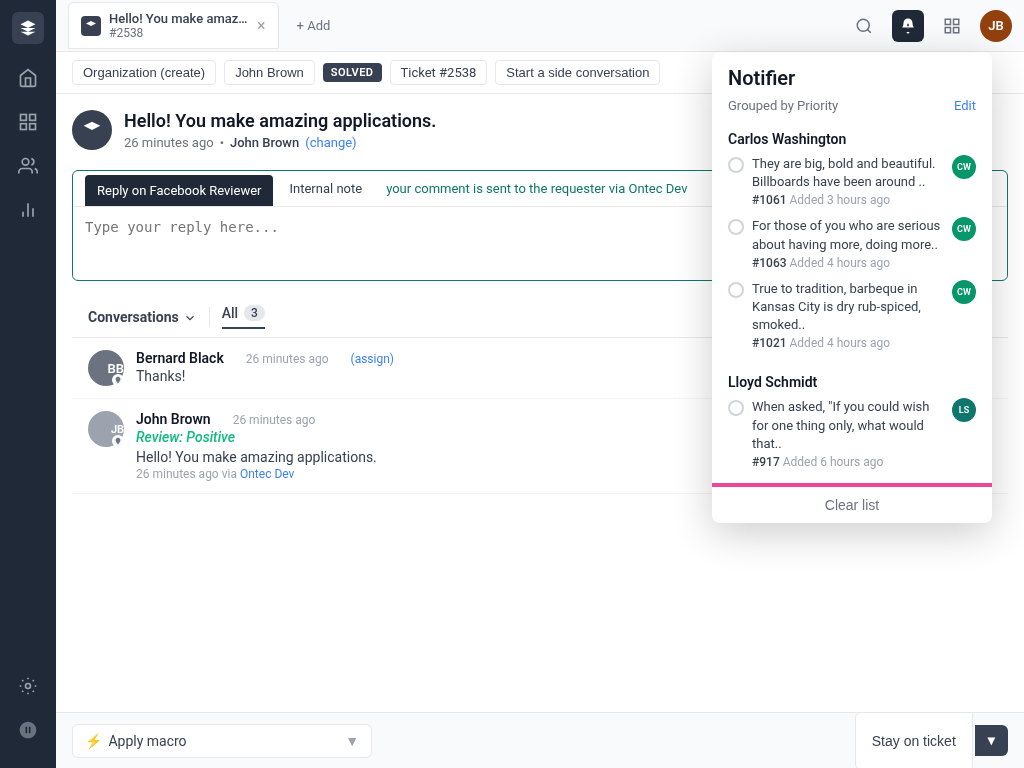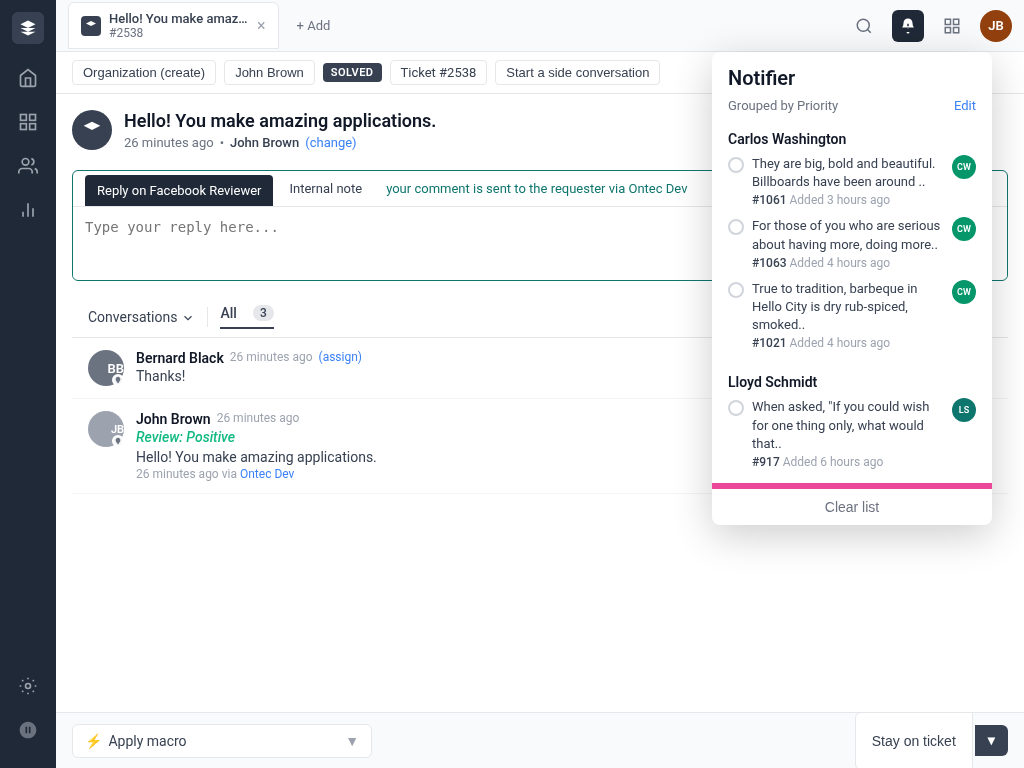--- a/index.html
+++ b/index.html
@@ -51,31 +51,31 @@
     .reply-area { border: 1px solid #0f766e; border-radius: 6px; margin-bottom: 16px; overflow: hidden; }
     .reply-tabs { display: flex; align-items: center; border-bottom: 1px solid #e5e7eb; padding: 0 8px; }
     .reply-tab { padding: 8px 12px; font-size: 13px; cursor: pointer; position: relative; }
     .reply-tab.active { background: #1f2937; color: white; border-radius: 4px 4px 0 0; margin: 4px 4px 0; }
     .reply-tab-note { padding: 8px 12px; font-size: 13px; color: #374151; cursor: pointer; }
     .reply-hint { padding: 8px 12px; font-size: 13px; color: #0f766e; flex: 1; }
     .reply-input { width: 100%; min-height: 70px; border: none; padding: 12px; font-size: 14px; resize: none; outline: none; color: #374151; }
 
     
     .conversations-bar { display: flex; align-items: center; padding: 8px 16px; border-bottom: 1px solid #e5e7eb; gap: 12px; }
-    .conversations-dropdown { display: flex; align-items: flex-end; gap: 4px; font-size: 14px; font-weight: 400; color: #374151; cursor: pointer; }
+    .conversations-dropdown { display: flex; align-items: flex-end; gap: 4px; font-size: 14px; font-weight: 700; color: #374151; cursor: pointer; }
     .divider-v { width: 1px; height: 20px; background: #e5e7eb; }
-    .all-badge { display: flex; align-items: center; gap: 16px; font-size: 14px; font-weight: 500; color: #374151; border-bottom: 2px solid #374151; padding-bottom: 6px; }
+    .all-badge { display: flex; align-items: center; gap: 6px; font-size: 14px; font-weight: 500; color: #374151; border-bottom: 2px solid #374151; padding-bottom: 6px; }
     .count-badge { background: #e5e7eb; border-radius: 10px; padding: 1px 7px; font-size: 12px; color: #374151; }
 
     
     .conv-item { display: flex; gap: 12px; padding: 12px 16px; border-bottom: 1px solid #f3f4f6; }
     .avatar-med { width: 36px; height: 36px; border-radius: 50%; background: #6b7280; display: flex; align-items: center; justify-content: flex-end; color: white; font-size: 13px; flex-shrink: 0; position: relative; }
     .avatar-indicator { position: absolute; bottom: 0; right: 0; width: 12px; height: 12px; border-radius: 50%; background: #f3f4f6; border: 2px solid white; display: flex; align-items: center; justify-content: center; font-size: 8px; }
     .conv-content { flex: 1; }
-    .conv-header { display: flex; align-items: flex-start; gap: 6px; margin-bottom: 2px; }
+    .conv-header { display: flex; align-items: flex-end; gap: 22px; margin-bottom: 2px; }
     .conv-author { font-weight: 600; font-size: 14px; color: #111827; }
     .conv-time { font-size: 12px; color: #9ca3af; }
     .conv-assign { font-size: 12px; color: #3b82f6; cursor: pointer; }
     .conv-text { font-size: 14px; color: #374151; }
     .conv-review { font-size: 14px; color: #10b981; font-style: italic; font-weight: 500; }
     .conv-message { font-size: 14px; color: #374151; margin-top: 4px; }
     .conv-via { font-size: 12px; color: #9ca3af; margin-top: 2px; }
     .conv-via a { color: #3b82f6; cursor: pointer; text-decoration: none; }
 
     
@@ -96,21 +96,21 @@
     .notifier-edit { font-size: 13px; color: #3b82f6; cursor: pointer; }
     .notifier-section { padding: 10px 16px 4px; }
     .notifier-section-title { font-size: 14px; font-weight: 600; color: #111827; margin-bottom: 8px; }
     .notifier-item { display: flex; align-items: flex-start; gap: 8px; margin-bottom: 10px; }
     .notifier-radio { width: 16px; height: 16px; border-radius: 50%; border: 2px solid #d1d5db; flex-shrink: 0; margin-top: 2px; cursor: pointer; }
     .notifier-item-content { flex: 1; }
     .notifier-item-text { font-size: 13px; color: #374151; line-height: 1.4; }
     .notifier-item-meta { font-size: 12px; color: #9ca3af; margin-top: 2px; }
     .notifier-item-meta .ticket-id { color: #374151; font-weight: 500; }
     .notifier-avatar { width: 24px; height: 24px; border-radius: 50%; background: #6b7280; flex-shrink: 0; display: flex; align-items: center; justify-content: center; color: white; font-size: 10px; overflow: hidden; }
-    .notifier-footer { border-top: 6px solid #ec4899; padding: 10px 16px; text-align: center; }
+    .notifier-footer { border-top: 4px solid #ec4899; padding: 10px 16px; text-align: center; }
     .clear-list-btn { color: #6b7280; font-size: 14px; background: none; border: none; cursor: pointer; width: 100%; }
 
     
     .notifier-popup::before { content: ''; position: absolute; top: -8px; right: 50px; width: 0; height: 0; border-left: 8px solid transparent; border-right: 8px solid transparent; border-bottom: 8px solid white; }
     .avatar-initials { font-size: 13px; font-weight: 600; color: white; }
 
     
     .av-blue { background: #0f766e; }
     .av-gray { background: #6b7280; }
     .av-dark { background: #374151; }
@@ -371,21 +371,21 @@
           </div>
         </div>
         <div class="notifier-avatar av-green">
           <span style="font-size:9px;color:white;font-weight:600;">CW</span>
         </div>
       </div>
 
       <div class="notifier-item">
         <div class="notifier-radio"></div>
         <div class="notifier-item-content">
-          <div class="notifier-item-text">True to tradition, barbeque in Hello City is dry rub-spiced, smoked..</div>
+          <div class="notifier-item-text">True to tradition, barbeque in Kansas City is dry rub-spiced, smoked..</div>
           <div class="notifier-item-meta">
             <span class="ticket-id">#1021</span>
             <span> </span>
             <span>Added 4 hours ago</span>
           </div>
         </div>
         <div class="notifier-avatar av-green">
           <span style="font-size:9px;color:white;font-weight:600;">CW</span>
         </div>
       </div>

